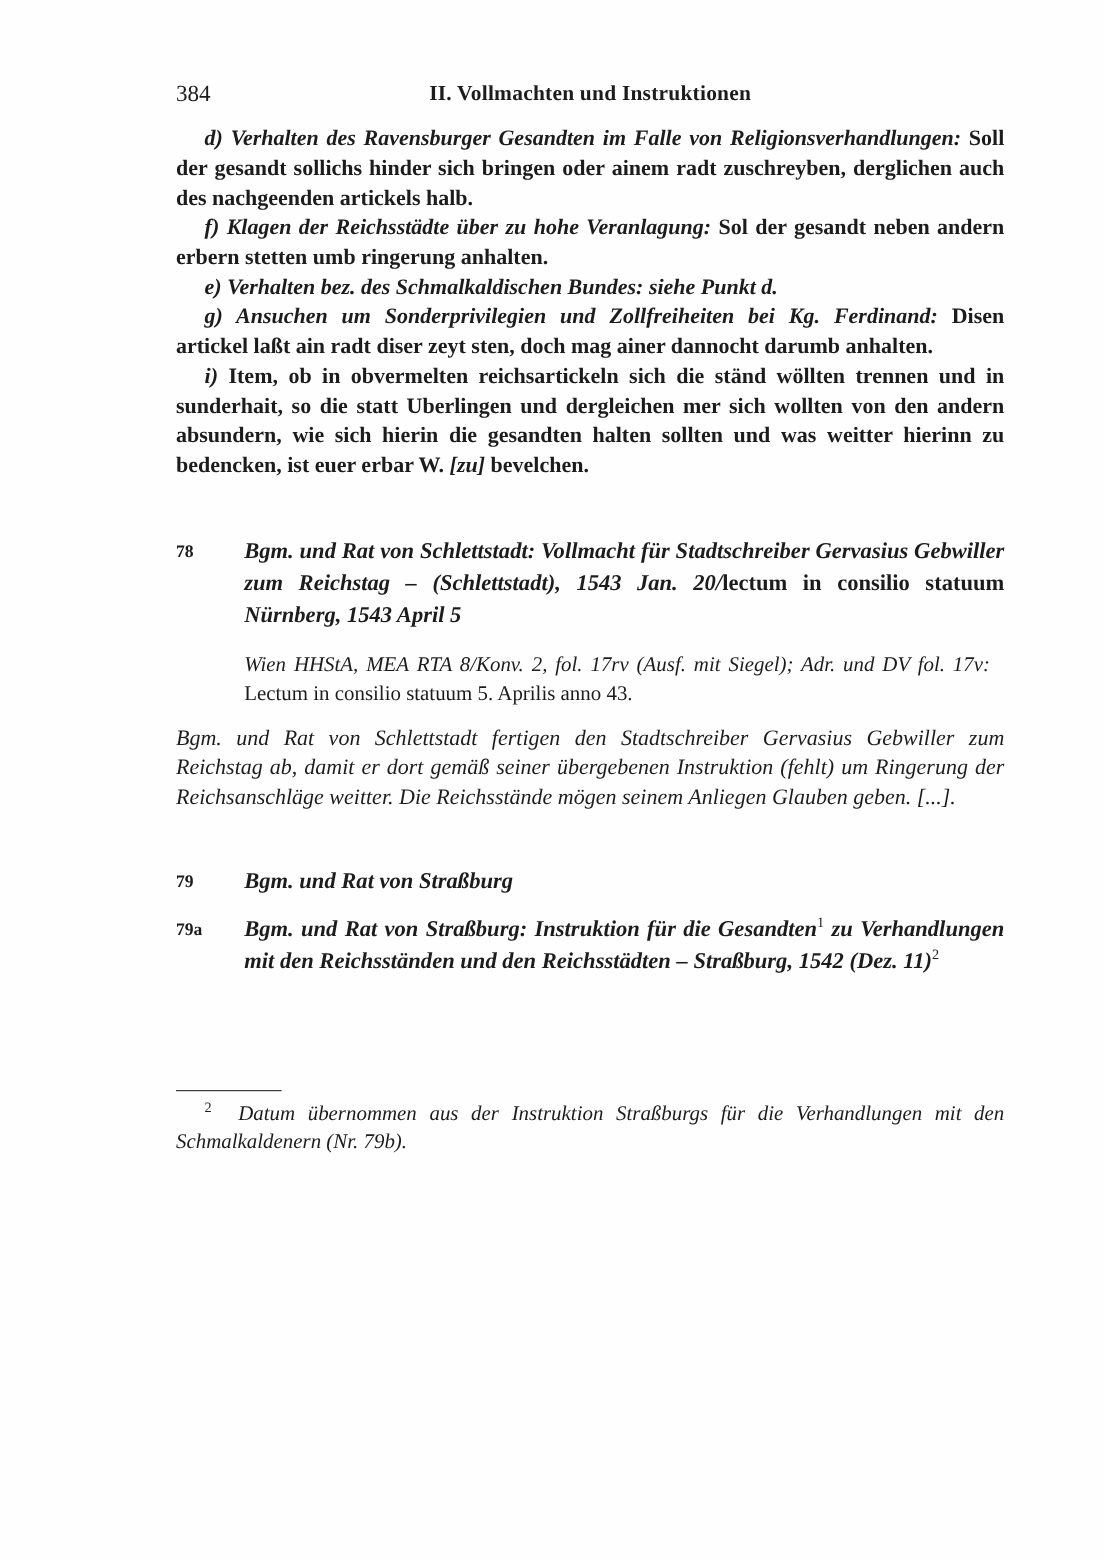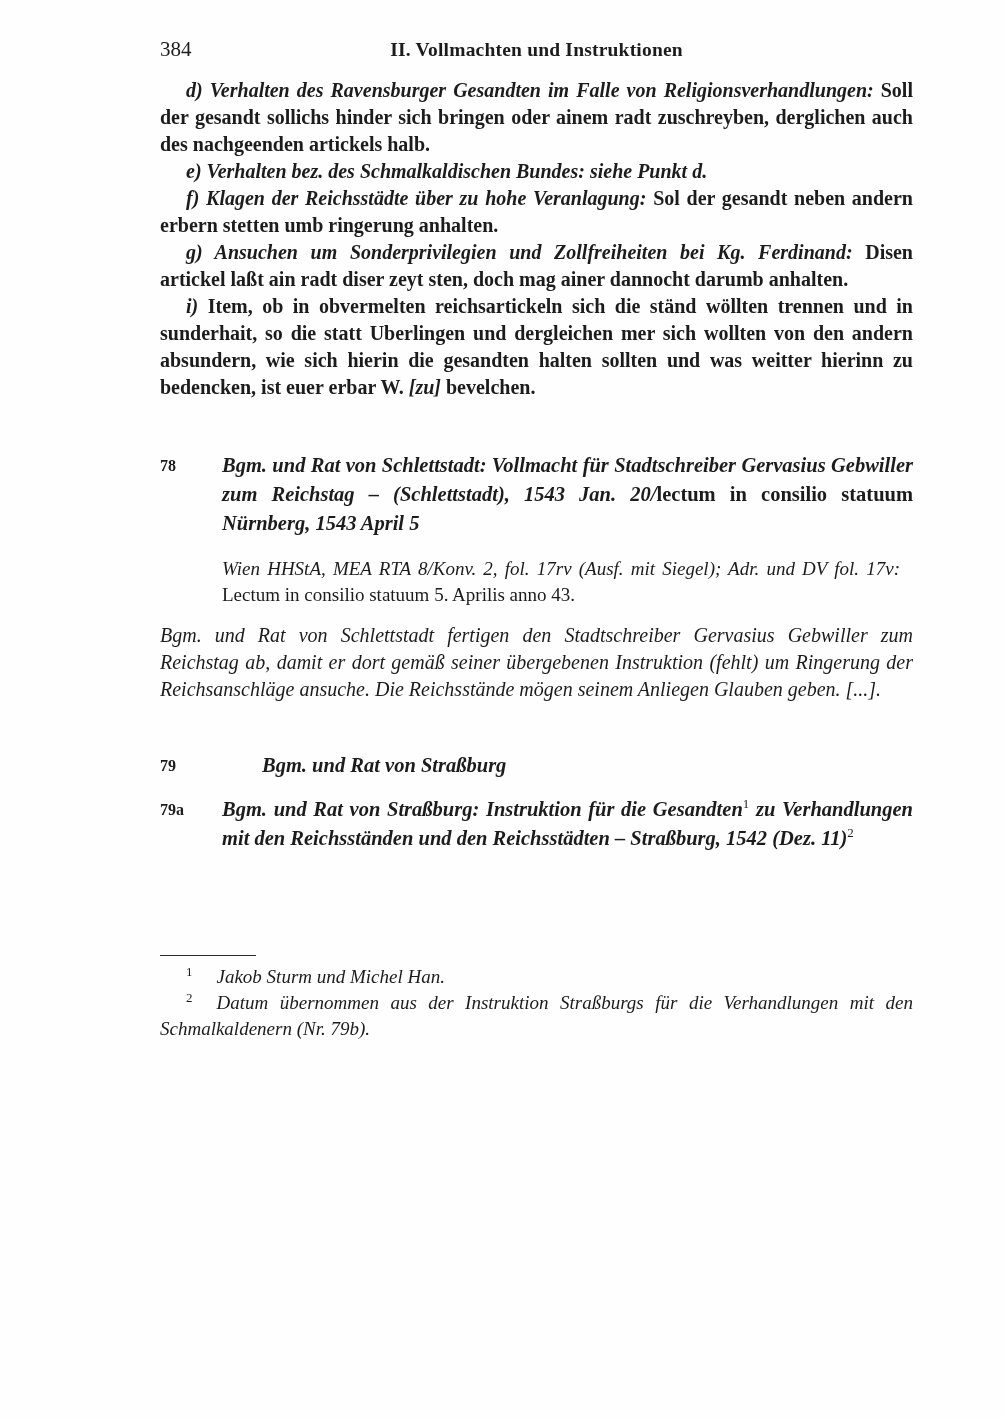--- a/index.html
+++ b/index.html
@@ -12,21 +12,21 @@
     width: 1004px;
     height: 1418px;
     background: #fefefe;
     overflow: hidden;
     font-family: "Liberation Serif", "DejaVu Serif", serif;
     color: #1c1c1c;
   }
   .content {
     margin-left: 160px;
     width: 753px;
-    padding-top: 36px;
+    padding-top: 72px;
     box-sizing: content-box;
   }
   
   .running-head {
     position: relative;
     height: 27px;
     margin-bottom: 14px;
   }
   .page-number {
     position: absolute;
@@ -51,21 +51,21 @@
     text-indent: 26px;
     font-weight: bold;
   }
   .it { font-style: italic; }
   .upright { font-style: normal; }
   
   .entry {
     display: flex;
   }
   .entry-78 { margin-top: 50px; }
-  .entry-79 { margin-top: 48px; gap: 40px; }
+  .entry-79 { margin-top: 48px; }
   .entry-79a { margin-top: 15px; }
   .entry-number {
     flex: 0 0 62px;
     width: 62px;
     font-weight: bold;
     font-size: 16px;
     line-height: 29px;
   }
   .entry-title {
     flex: 1;
@@ -127,49 +127,48 @@
 <div class="page">
   <div class="content">
 
     <div class="running-head">
       <span class="page-number">384</span>
       <div class="head-title">II. Vollmachten und Instruktionen</div>
     </div>
 
     <p class="body-para"><span class="it">d) Verhalten des Ravensburger Gesandten im Falle von Religionsverhandlungen: </span><span>Soll der gesandt sollichs hinder sich bringen oder ainem radt zuschreyben, derglichen auch des nachgeenden artickels halb.</span></p>
 
+    <p class="body-para"><span class="it">f) Klagen der Reichsstädte über zu hohe Veranlagung: </span><span>Sol der gesandt neben andern erbern stetten umb ringerung anhalten.</span></p>
+
     <p class="body-para"><span class="it">e) Verhalten bez. des Schmalkaldischen Bundes: siehe Punkt d.</span></p>
-
-    <p class="body-para"><span class="it">f) Klagen der Reichsstädte über zu hohe Veranlagung: </span><span>Sol der gesandt neben andern erbern stetten umb ringerung anhalten.</span></p>
 
     <p class="body-para"><span class="it">g) Ansuchen um Sonderprivilegien und Zollfreiheiten bei Kg. Ferdinand: </span><span>Disen artickel laßt ain radt diser zeyt sten, doch mag ainer dannocht darumb anhalten.</span></p>
 
 
     <p class="body-para"><span class="it">i) </span><span>Item, ob in obvermelten reichsartickeln sich die ständ wöllten trennen und in sunderhait, so die statt Uberlingen und dergleichen mer sich wollten von den andern absundern, wie sich hierin die gesandten halten sollten und was weitter hierinn zu bedencken, ist euer erbar W. </span><span class="it">[zu]</span><span> bevelchen.</span></p>
 
     <div class="entry entry-78">
       <div class="entry-number">78</div>
       <p class="entry-title"><span>Bgm. und Rat von Schlettstadt: Vollmacht für Stadtschreiber Gervasius Gebwiller zum Reichstag – (Schlettstadt), 1543 Jan. 20/</span><span class="upright">lectum in consilio statuum</span><span> Nürnberg, 1543 April 5</span></p>
     </div>
 
     <p class="source"><span class="it">Wien HHStA, MEA RTA 8/Konv. 2, fol. 17rv (Ausf. mit Siegel); Adr. und DV fol. 17v: </span><span>Lectum in consilio statuum 5. Aprilis anno 43.</span></p>
 
-    <p class="summary">Bgm. und Rat von Schlettstadt fertigen den Stadtschreiber Gervasius Gebwiller zum Reichstag ab, damit er dort gemäß seiner übergebenen Instruktion (fehlt) um Ringerung der Reichsanschläge ansuche. Die Reichsstände mögen seinem Anliegen Glauben geben. [...].</p>
+    <p class="summary">Bgm. und Rat von Schlettstadt fertigen den Stadtschreiber Gervasius Gebwiller zum Reichstag ab, damit er dort gemäß seiner übergebenen Instruktion (fehlt) um Ringerung der Reichsanschläge weitter. Die Reichsstände mögen seinem Anliegen Glauben geben. [...].</p>
 
     <div class="entry entry-79">
       <div class="entry-number">79</div>
       <p class="entry-title">Bgm. und Rat von Straßburg</p>
     </div>
 
     <div class="entry entry-79a">
       <div class="entry-number">79a</div>
       <p class="entry-title"><span>Bgm. und Rat von Straßburg: Instruktion für die Gesandten</span><span class="sup">1</span><span> zu Verhandlungen mit den Reichsständen und den Reichsstädten – Straßburg, 1542 (Dez. 11)</span><span class="sup">2</span></p>
     </div>
 
 
     <hr class="footnote-sep">
 
-    <p class="footnote"><span class="fn-marker">1</span><span class="footnote-text">Jakob Sturm und Michel Han.</span></p>
 
     <p class="footnote"><span class="fn-marker">2</span><span class="footnote-text">Datum übernommen aus der Instruktion Straßburgs für die Verhandlungen mit den Schmalkaldenern (Nr. 79b).</span></p>
 
   </div>
 </div>
 
 </body></html>

